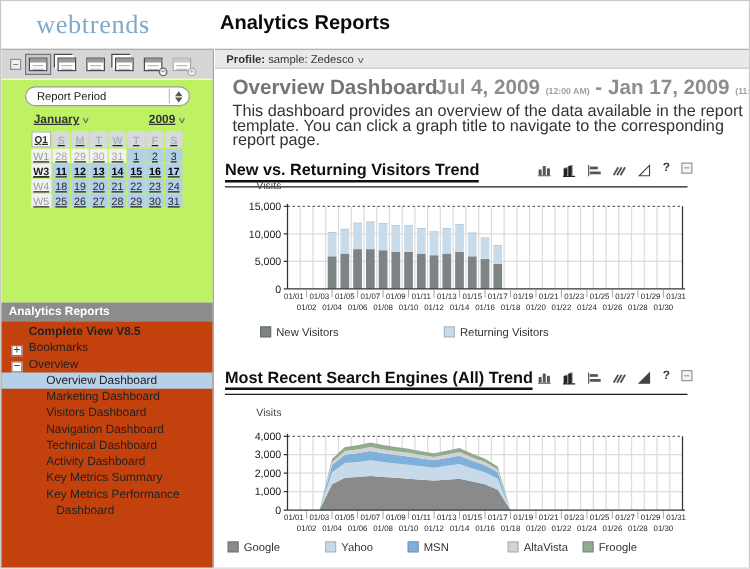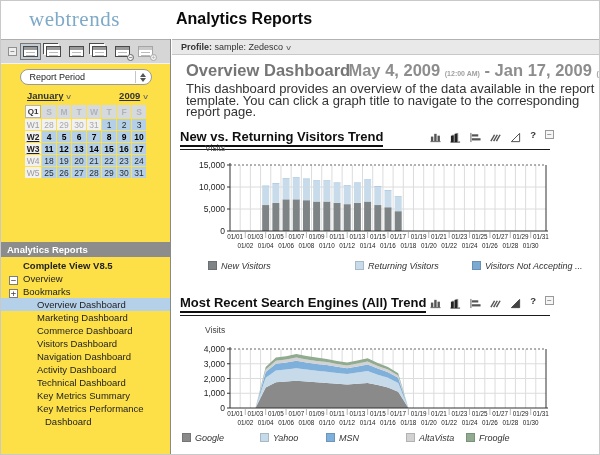--- a/index.html
+++ b/index.html
@@ -21,43 +21,43 @@
   .mini-cal{position:relative;width:15px;height:11px;border:1px solid #4a4a4a;background:#fff;box-sizing:border-box;}
   .mini-cal:before{content:"";position:absolute;left:0;top:0;right:0;height:3px;background:#9a9a9a;}
   .mini-cal:after{content:"";position:absolute;left:2px;top:5px;right:2px;height:1px;
         border-top:1px solid #bbb;border-bottom:1px solid #bbb;padding-bottom:1px;}
   .mini-cal.shadow{box-shadow:-2px -2px 0 #fdfdfd,-3px -3px 0 #4a4a4a;}
   .badge{position:absolute;right:-2px;bottom:-2px;width:7px;height:7px;border:1px solid #666;border-radius:50%;
         background:#f2f2f2;font-size:7px;line-height:5px;text-align:center;color:#444;box-sizing:border-box;}
   .cal-tool.disabled .mini-cal{border-color:#a5a5a5;}
   .cal-tool.disabled .mini-cal:before{background:#c9c9c9;}
   .cal-tool.disabled .badge{border-color:#aaa;color:#aaa;}
-  .cal-panel{position:absolute;left:0;top:24px;width:169px;height:179px;background:#fde047;border-top:1px solid #f3f3f3;box-sizing:border-box;}
+  .cal-panel{position:absolute;left:0;top:24px;width:169px;height:179px;background:#bef264;border-top:1px solid #f3f3f3;box-sizing:border-box;}
   .period-select{position:relative;margin:5px auto 0;width:132px;height:16px;background:#fff;border:1px solid #9a9a9a;
         border-radius:9px;font-size:9px;line-height:15px;padding-left:9px;box-sizing:border-box;color:#222;}
   .stepper{position:absolute;right:2px;top:1px;width:13px;height:12px;border-left:1px solid #c5c5c5;}
   .stepper .up{position:absolute;left:4px;top:2px;width:0;height:0;border-left:3px solid transparent;
         border-right:3px solid transparent;border-bottom:4px solid #555;}
   .stepper .down{position:absolute;left:4px;bottom:1px;width:0;height:0;border-left:3px solid transparent;
         border-right:3px solid transparent;border-top:4px solid #555;}
   .monthrow{display:flex;justify-content:space-between;padding:5px 22px 2px 26px;font-size:9.5px;color:#222;}
   .month-link,.year-link{text-decoration:underline;font-weight:bold;color:#333;}
   .chev{font-size:7px;color:#666;text-decoration:none;display:inline-block;transform:scaleX(1.4);}
-  table.cal{margin:1px auto 18px;border-spacing:1px;font-size:8.5px;}
+  table.cal{margin:1px auto 18px;border-spacing:1px;font-size:8.5px;text-decoration:underline;}
   table.cal td{width:14px;height:11px;text-align:center;vertical-align:middle;padding:0;}
   td.q1{background:#fafafa;border:1px solid #b5b5b5;font-weight:bold;color:#333;font-size:8px;}
   td.dow{background:#d7dadd;color:#aeb4ba;font-weight:bold;}
   td.wk{background:#f1f1f1;color:#9a9a9a;font-size:8.5px;}
   td.wk.on{color:#222;text-decoration:underline;font-weight:bold;}
   td.day{background:#b3d0e8;color:#2b2b2b;}
   td.day.bold{font-weight:bold;color:#000;}
   td.day.out{background:#f1f1f1;color:#a8a8a8;}
   .nav-header{position:absolute;left:0;top:203px;width:169px;height:15px;background:#8c8c8c;color:#fff;
         font-size:9.5px;font-weight:bold;line-height:15px;padding-left:6px;box-sizing:border-box;}
-  .nav-list{position:absolute;left:0;top:218px;width:169px;bottom:0;background:#fde047;padding-top:2px;box-sizing:border-box;}
+  .nav-list{position:absolute;left:0;top:218px;width:169px;bottom:0;background:#c2410c;padding-top:2px;box-sizing:border-box;}
   .nav-item{position:relative;font-size:9.5px;line-height:13px;color:#222;white-space:normal;}
   .nav-item .exp{display:inline-block;width:9px;height:9px;border:1px solid #7c7c7c;background:#fdfdfd;font-size:9px;
         line-height:7px;text-align:center;color:#444;box-sizing:border-box;margin-right:5px;vertical-align:-1px;font-family:"DejaVu Sans Mono",monospace;}
   .nav-item.lvl0{padding-left:8px;}
   .nav-item.lvl1{padding-left:22px;font-weight:bold;}
   .nav-item.lvl2{padding-left:44px;text-indent:-8px;}
   .nav-item.selected{background:#b5d1ea;}
   
   .main{position:absolute;left:171px;top:38px;width:429px;bottom:0;background:#fff;}
   .profile-bar{position:absolute;left:0;top:0;width:429px;height:16px;background:#e9e9e9;border-top:1px solid #b2b2b2;
@@ -71,21 +71,21 @@
   .chart-head{position:absolute;left:8px;width:370px;height:22px;border-bottom:1px solid #1a1a1a;}
   .chart-title{display:inline-block;font-size:13px;font-weight:bold;color:#0f0f0f;border-bottom:2px solid #0f0f0f;
         padding-bottom:1px;cursor:pointer;}
   .chart-icons{position:absolute;right:-4px;top:2px;display:flex;align-items:center;gap:9px;}
   .chart-icons .cicon{width:11px;height:11px;display:inline-block;}
   .chart-icons .help{font-size:9.5px;color:#333;font-weight:bold;width:auto;height:auto;}
   .chart-icons .minbox{width:9px;height:9px;border:1px solid #999;background:#f6f6f6;font-size:8px;line-height:7px;
         text-align:center;color:#777;box-sizing:border-box;font-family:"DejaVu Sans Mono",monospace;}
   .ylabel{position:absolute;left:33px;font-size:8.5px;color:#444;}
   .plot-svg{position:absolute;left:8px;}
-  .legend{position:absolute;left:8px;height:12px;width:400px;font-style:italic;}
+  .legend{position:absolute;left:8px;height:12px;width:400px;}
   .legend .litem{position:absolute;top:0;font-size:9px;color:#333;white-space:nowrap;}
   .legend .sw{display:inline-block;width:9px;height:9px;margin-right:4px;vertical-align:-1px;border:1px solid rgba(0,0,0,.15);box-sizing:border-box;}
 </style>
 </head>
 <body>
 
 <div id="app">
 
   <div class="top-header">
     <div class="logo">webtrends</div>
@@ -144,30 +144,20 @@
             </tr>
             <tr>
               <td class="wk">W1</td>
               <td class="day out">28</td>
               <td class="day out">29</td>
               <td class="day out">30</td>
               <td class="day out">31</td>
               <td class="day">1</td>
               <td class="day">2</td>
               <td class="day">3</td>
-            </tr>
-            <tr>
-              <td class="wk on">W2</td>
-              <td class="day bold">4</td>
-              <td class="day bold">5</td>
-              <td class="day bold">6</td>
-              <td class="day bold">7</td>
-              <td class="day bold">8</td>
-              <td class="day bold">9</td>
-              <td class="day bold">10</td>
             </tr>
             <tr>
               <td class="wk on">W3</td>
               <td class="day bold">11</td>
               <td class="day bold">12</td>
               <td class="day bold">13</td>
               <td class="day bold">14</td>
               <td class="day bold">15</td>
               <td class="day bold">16</td>
               <td class="day bold">17</td>
@@ -191,42 +181,41 @@
               <td class="day">29</td>
               <td class="day">30</td>
               <td class="day">31</td>
             </tr>
           </tbody>
         </table>
     </div>
     <div class="nav-header">Analytics Reports</div>
     <div class="nav-list" id="nav-list">
         <div class="nav-item lvl1"><span>Complete View V8.5</span></div>
+        <div class="nav-item lvl0"><span class="exp">+</span><span>Bookmarks</span></div>
         <div class="nav-item lvl0"><span class="exp">−</span><span>Overview</span></div>
-        <div class="nav-item lvl0"><span class="exp">+</span><span>Bookmarks</span></div>
         <div class="nav-item lvl2 selected"><span>Overview Dashboard</span></div>
         <div class="nav-item lvl2"><span>Marketing Dashboard</span></div>
-        <div class="nav-item lvl2"><span>Commerce Dashboard</span></div>
         <div class="nav-item lvl2"><span>Visitors Dashboard</span></div>
         <div class="nav-item lvl2"><span>Navigation Dashboard</span></div>
+        <div class="nav-item lvl2"><span>Technical Dashboard</span></div>
         <div class="nav-item lvl2"><span>Activity Dashboard</span></div>
-        <div class="nav-item lvl2"><span>Technical Dashboard</span></div>
         <div class="nav-item lvl2"><span>Key Metrics Summary</span></div>
         <div class="nav-item lvl2"><span>Key Metrics Performance Dashboard</span></div>
       </div>
   </div>
 
   <div class="main">
     <div class="profile-bar">
       <b>Profile:</b>&nbsp;<span>sample: Zedesco</span>&nbsp;<span class="chev">∨</span>
     </div>
 
     <div class="page-title-row">
       <span class="page-title">Overview Dashboard</span>
-      <span class="date-range"><span>May 4, 2009</span> <span class="tm">(12:00 AM)</span> <span>-</span> <span>Jan 17, 2009</span> <span class="tm">(11:59 PM)</span></span>
+      <span class="date-range"><span>Jul 4, 2009</span> <span class="tm">(12:00 AM)</span> <span>-</span> <span>Jan 17, 2009</span> <span class="tm">(11:59 PM)</span></span>
     </div>
     <div class="page-desc">This dashboard provides an overview of the data available in the report template. You can click a graph title to navigate to the corresponding report page.</div>
 
     <div class="chart-head" style="top:72px;margin-top:16px;">
       <span class="chart-title">New vs. Returning Visitors Trend</span>
       <span class="chart-icons">
           <span class="cicon"><svg width="11" height="11" viewBox="0 0 12 12">
               <rect x="1" y="5" width="2.6" height="5" fill="#555"></rect>
               <rect x="4.6" y="2" width="2.6" height="8" fill="#555"></rect>
               <rect x="8.2" y="4" width="2.6" height="6" fill="#555"></rect>
@@ -387,21 +376,20 @@
         <text x="330.3225806451613" y="91" text-anchor="middle" font-size="6.3" fill="#222" font-family="Liberation Sans, DejaVu Sans, sans-serif">01/28</text>
         <line x1="330.3225806451613" y1="75" x2="330.3225806451613" y2="81" stroke="#999" stroke-width="0.7"></line>
         <text x="340.51612903225805" y="82" text-anchor="middle" font-size="6.3" fill="#222" font-family="Liberation Sans, DejaVu Sans, sans-serif">01/29</text>
         <text x="350.7096774193548" y="91" text-anchor="middle" font-size="6.3" fill="#222" font-family="Liberation Sans, DejaVu Sans, sans-serif">01/30</text>
         <line x1="350.7096774193548" y1="75" x2="350.7096774193548" y2="81" stroke="#999" stroke-width="0.7"></line>
         <text x="360.9032258064516" y="82" text-anchor="middle" font-size="6.3" fill="#222" font-family="Liberation Sans, DejaVu Sans, sans-serif">01/31</text>
       </svg>
     <div class="legend" style="top:222px;" id="legend0">
         <span class="litem" style="left: 28px;"><span class="sw" style="background: rgb(126, 131, 134);"></span><span>New Visitors</span></span>
         <span class="litem" style="left: 175px;"><span class="sw" style="background: rgb(199, 219, 234);"></span><span>Returning Visitors</span></span>
-        <span class="litem" style="left: 292px;"><span class="sw" style="background: rgb(122, 170, 210);"></span><span>Visitors Not Accepting ...</span></span>
       </div>
 
     <div class="chart-head" style="top:254px;">
       <span class="chart-title">Most Recent Search Engines (All) Trend</span>
       <span class="chart-icons">
           <span class="cicon"><svg width="11" height="11" viewBox="0 0 12 12">
               <rect x="1" y="5" width="2.6" height="5" fill="#555"></rect>
               <rect x="4.6" y="2" width="2.6" height="8" fill="#555"></rect>
               <rect x="8.2" y="4" width="2.6" height="6" fill="#555"></rect>
               <line x1="0.5" y1="10.5" x2="11.5" y2="10.5" stroke="#555"></line>

